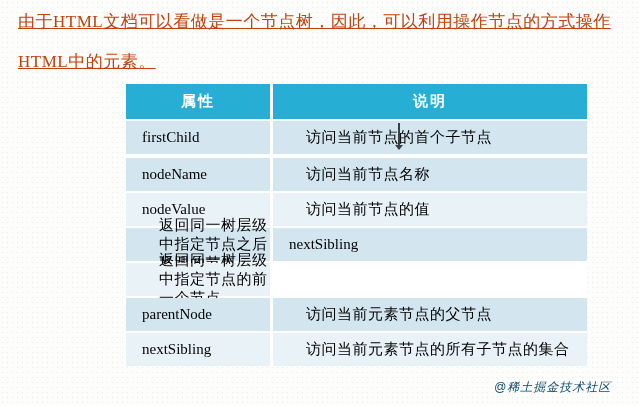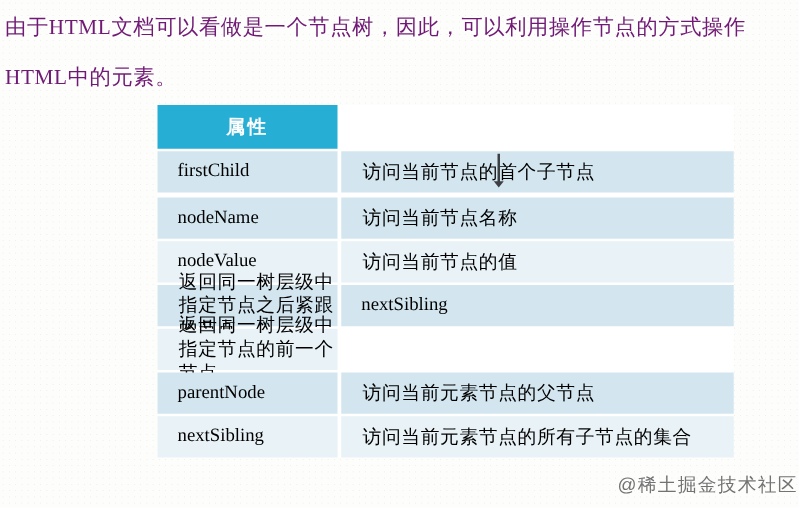--- a/index.html
+++ b/index.html
@@ -9,25 +9,26 @@
     width:639px; height:406px;
     overflow:hidden;
     background-color:#fdfdfc;
     background-image: radial-gradient(#edebe9 0.5px, rgba(255,255,255,0) 0.6px);
     background-size:5px 5px;
     font-family:"Liberation Serif","DejaVu Serif",serif;
     color:#1d1d1d;
   }
   .para-line {
     position:absolute;
-    left:4px;
+    left:18px;
     font-size:17px;
     letter-spacing:0.5px;
-    color:#701a75;
+    color:#c2410c;
     white-space:nowrap;
+    text-decoration:underline;
   }
   .para-line.l1 { top:10px; }
   .para-line.l2 { top:50px; }
 
   .dom-table {
     position:absolute;
     left:126px; top:84px;
     width:461px;
     background:#ffffff;
     display:flex;
@@ -52,31 +53,32 @@
     color:#ffffff;
     font-family:"Liberation Sans","DejaVu Sans",sans-serif;
     font-weight:bold;
     font-size:15px;
     justify-content:center;
     letter-spacing:2px;
   }
   .t-row.odd  .cell { background:#d3e6ef; }
   .t-row.even .cell { background:#e9f2f7; }
   .cell.prop { padding-left:16px; font-family:"Liberation Serif","DejaVu Serif",serif; }
-  .cell.desc { padding-left:17px; letter-spacing:0.5px; }
+  .cell.desc { padding-left:33px; letter-spacing:0.5px; }
 
   .watermark {
     position:absolute;
     left:494px; top:379px;
     font-family:"Liberation Sans","DejaVu Sans",sans-serif;
-    font-size:15px;
-    color:#737373;
+    font-size:12px;
+    color:#0c4a6e;
     letter-spacing:1px;
     white-space:nowrap;
     z-index:5;
+    font-style:italic;
   }
   .cursor-artifact {
     position:absolute;
     left:398px; top:123px;
     width:1.5px; height:23px;
     background:#3c3f44;
     z-index:4;
   }
   .cursor-artifact::after {
     content:"";
@@ -90,20 +92,21 @@
 </style>
 </head>
 <body>
 
 <div class="para-line l1">由于HTML文档可以看做是一个节点树，因此，可以利用操作节点的方式操作</div>
 <div class="para-line l2">HTML中的元素。</div>
 
 <div class="dom-table">
   <div class="t-row head">
     <div class="cell">属性</div>
+    <div class="cell">说明</div>
   </div>
 
   <div class="t-row odd">
     <div class="cell prop">firstChild</div>
     <div class="cell desc">访问当前节点的首个子节点</div>
   </div>
   <div class="t-row even">
   </div>
   <div class="t-row odd">
     <div class="cell prop">nodeName</div>

